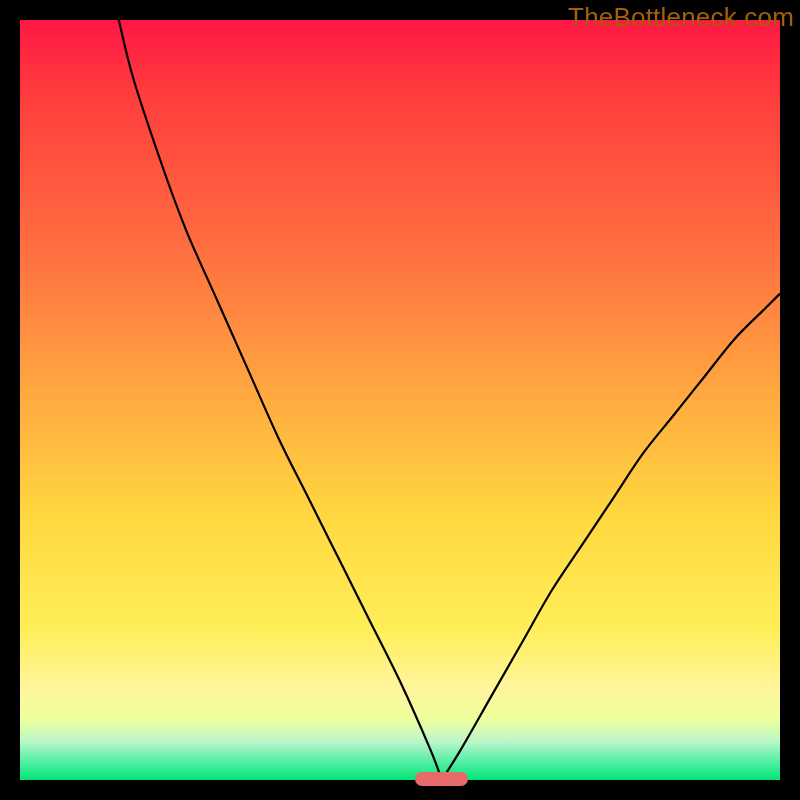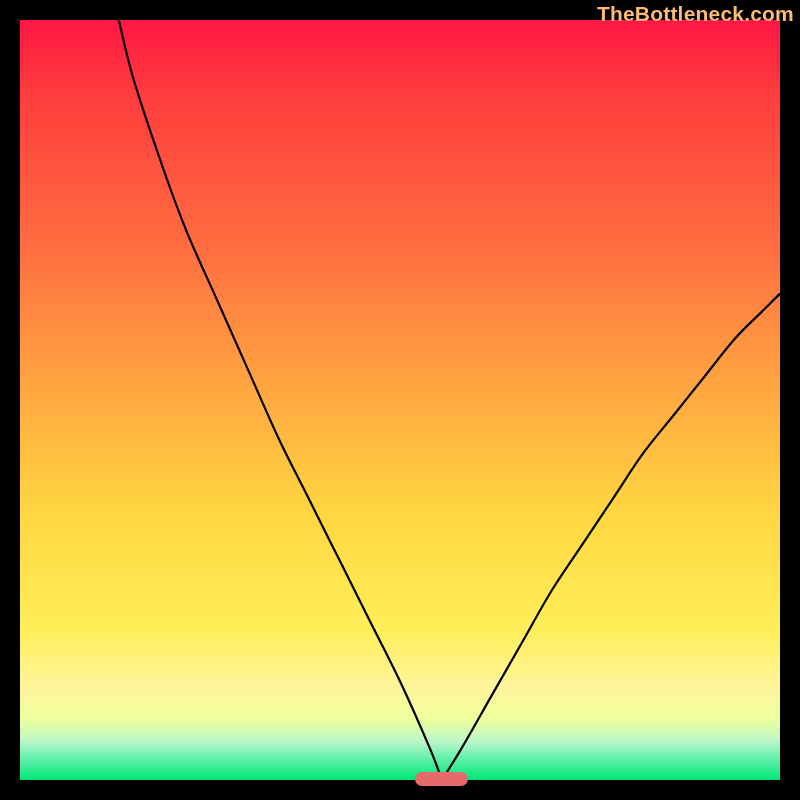--- a/index.html
+++ b/index.html
@@ -33,23 +33,23 @@
       #fff59d 88%,
       #eeff9d 92%,
       #b9f6ca 95%,
       #69f0ae 97%,
       #00e676 100%);
   }
   .watermark {
     position: absolute;
     top: 2px;
     right: 6px;
-    color: #fdba74;
-    font-size: 21px;
-    font-weight: 700;
+    color: #a16207;
+    font-size: 26px;
+    font-weight: 400;
     letter-spacing: 0.2px;
   }
   svg.curve {
     position: absolute;
     left: 0;
     top: 0;
     width: 760px;
     height: 760px;
   }
   .marker {

